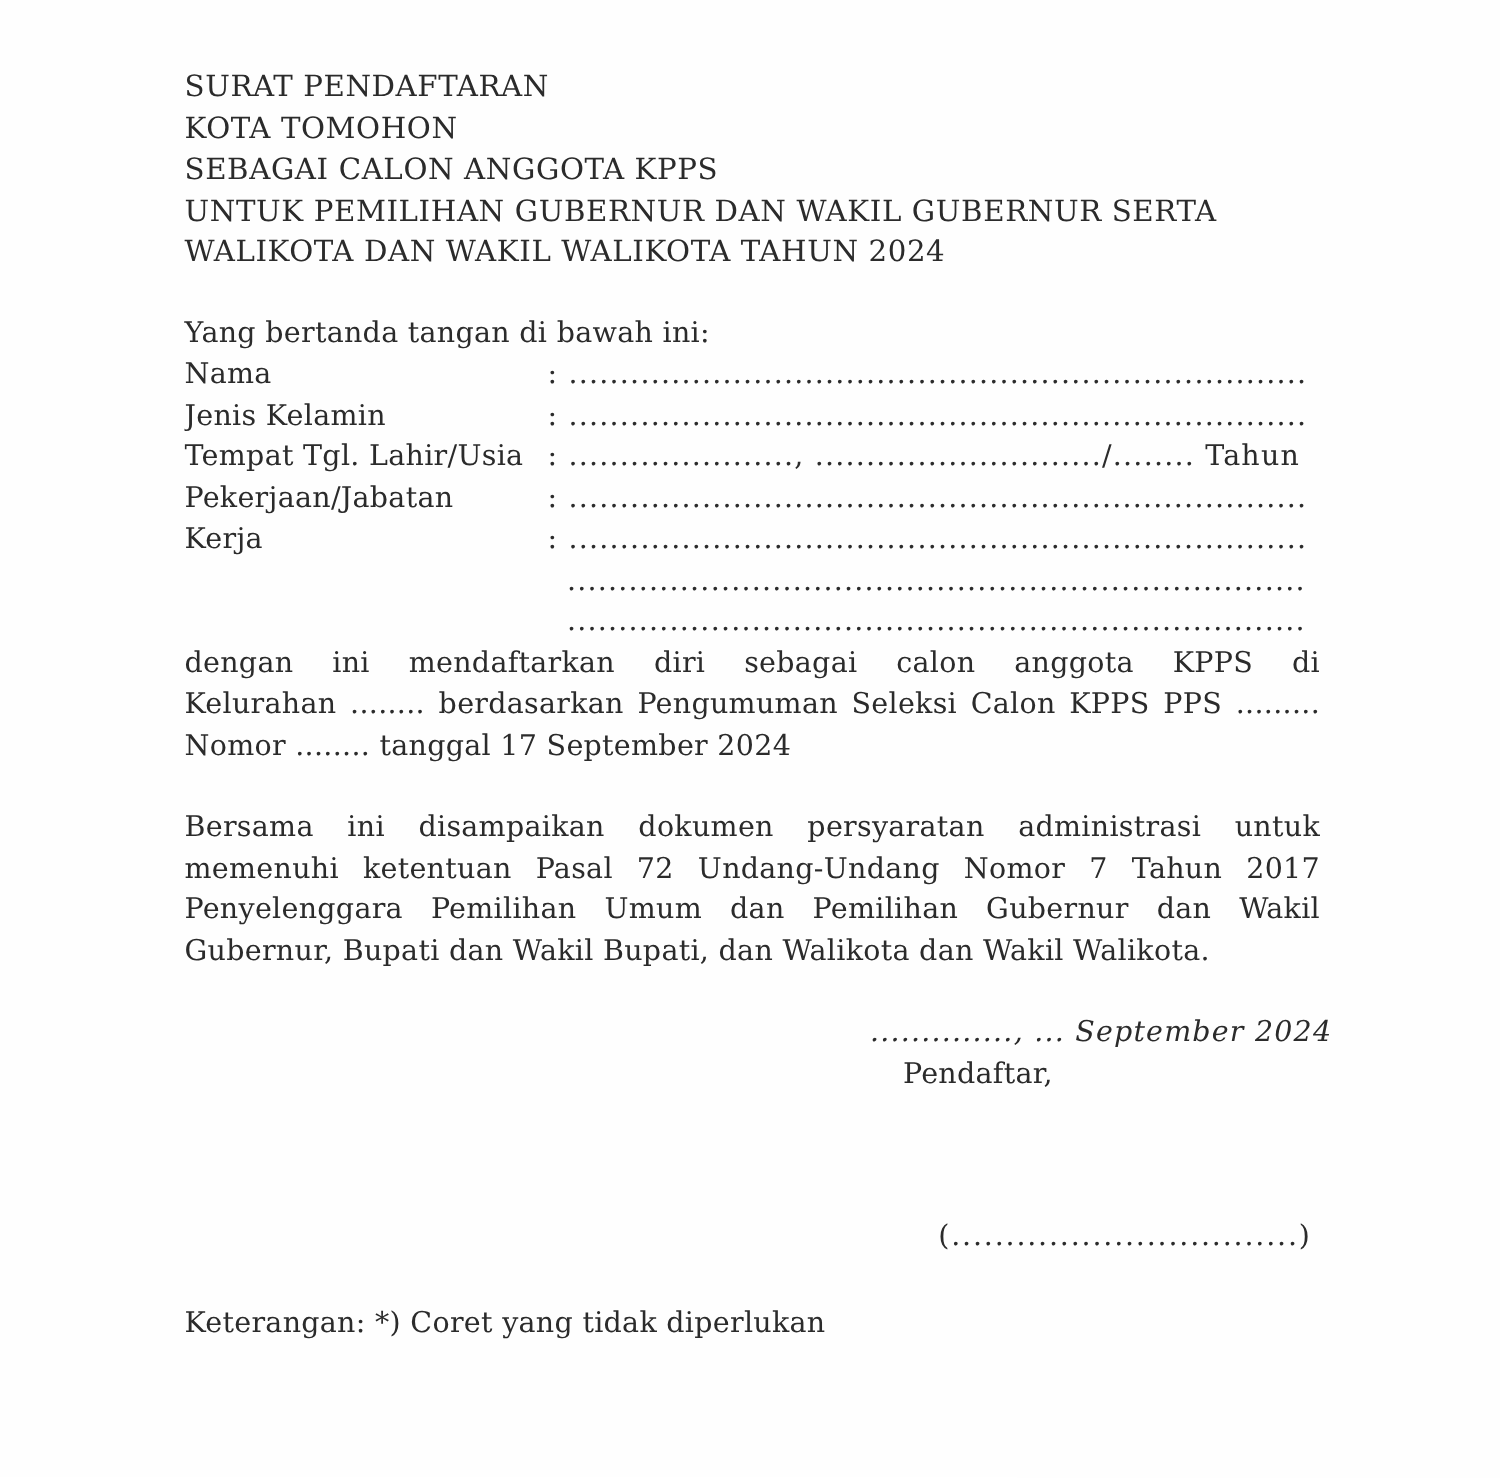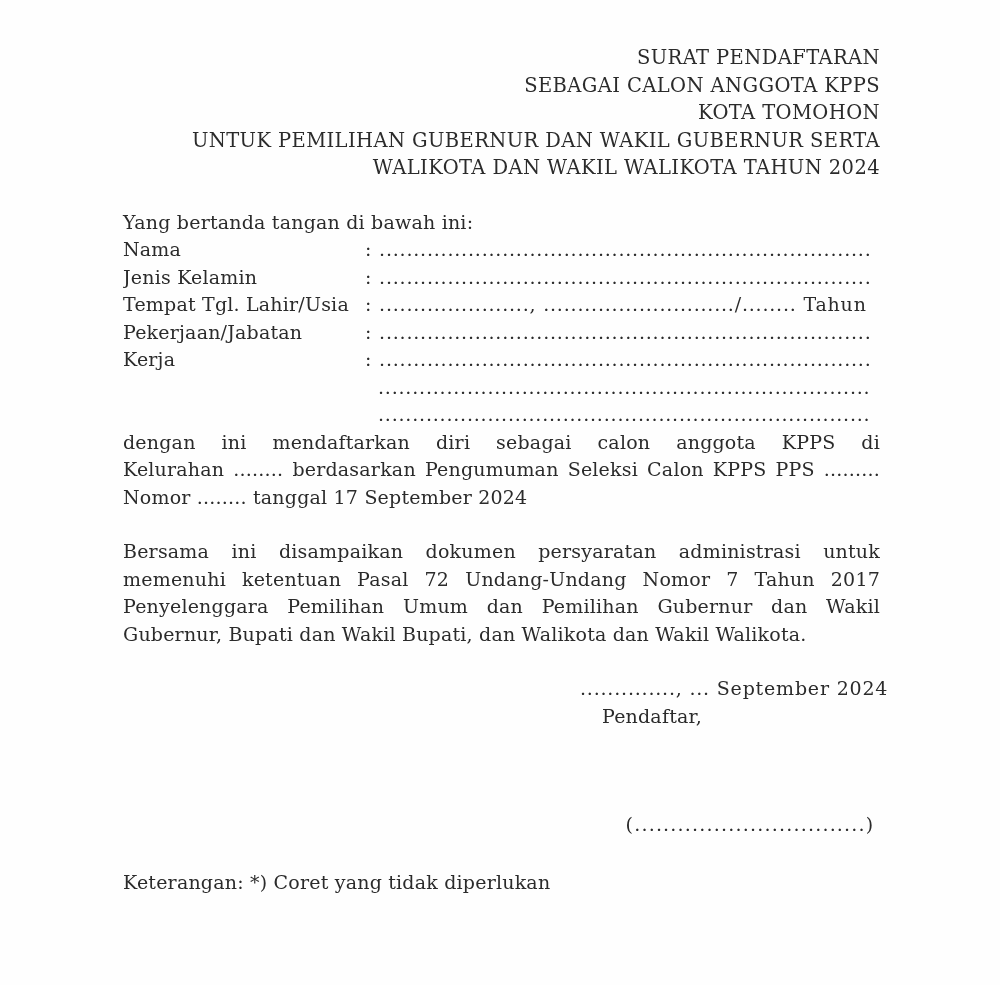--- a/index.html
+++ b/index.html
@@ -11,53 +11,53 @@
     margin: 0 auto;
     background: #fefefe;
     color: #2b2b2b;
     font-family: "DejaVu Serif", serif;
     font-size: 19px;
     line-height: 27.5px;
     letter-spacing: 0.2px;
     padding: 44px 120px 0 123px;
     overflow: hidden;
   }
-  .title-block { text-align: right; margin-bottom: 27px; }
+  .title-block { text-align: left; margin-bottom: 27px; }
   .title-line { font-size: 19.5px; letter-spacing: 0.4px; white-space: nowrap; }
   .intro { margin: 0; }
   .field-row { display: flex; align-items: flex-end; }
   .flabel { flex: 0 0 242px; white-space: nowrap; overflow: hidden; }
   .fvalue {
     flex: 1 1 auto;
     white-space: nowrap;
     overflow: hidden;
     letter-spacing: 0.8px;
     min-width: 0;
   }
   .cont .fvalue { padding-left: 13px; }
   .paragraph { margin-top: 0; }
   .paragraph.spaced { margin-top: 27px; }
   .jline { text-align: justify; text-align-last: justify; }
   .jline.last { text-align: justify; text-align-last: auto; }
   .sig-area { width: 300px; margin-left: auto; margin-top: 27px; }
-  .date-line { letter-spacing: 0.8px; white-space: nowrap; }
+  .date-line { letter-spacing: 0.8px; white-space: nowrap; font-style: italic; }
   .sig-role { text-align: left; padding-left: 22px; }
   .sig-name { text-align: center; padding-left: 40px; margin-top: 81px; letter-spacing: 1.2px; white-space: nowrap; }
   .note { margin-top: 30px; }
   i { font-style: italic; }
 </style>
 </head>
 <body>
 
 <div class="page">
 
   <header class="title-block">
     <div class="title-line">SURAT PENDAFTARAN</div>
+    <div class="title-line">KOTA TOMOHON</div>
     <div class="title-line">SEBAGAI CALON ANGGOTA KPPS</div>
-    <div class="title-line">KOTA TOMOHON</div>
     <div class="title-line">UNTUK PEMILIHAN GUBERNUR DAN WAKIL GUBERNUR SERTA</div>
     <div class="title-line">WALIKOTA DAN WAKIL WALIKOTA TAHUN 2024</div>
   </header>
 
   <main>
 
     <p class="intro">Yang bertanda tangan di bawah ini:</p>
 
     <div class="field-row">
       <span class="flabel">Nama</span>

